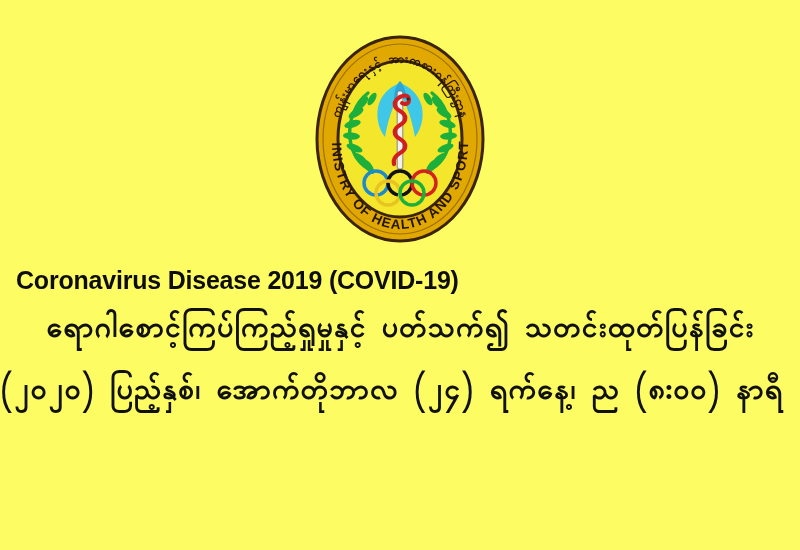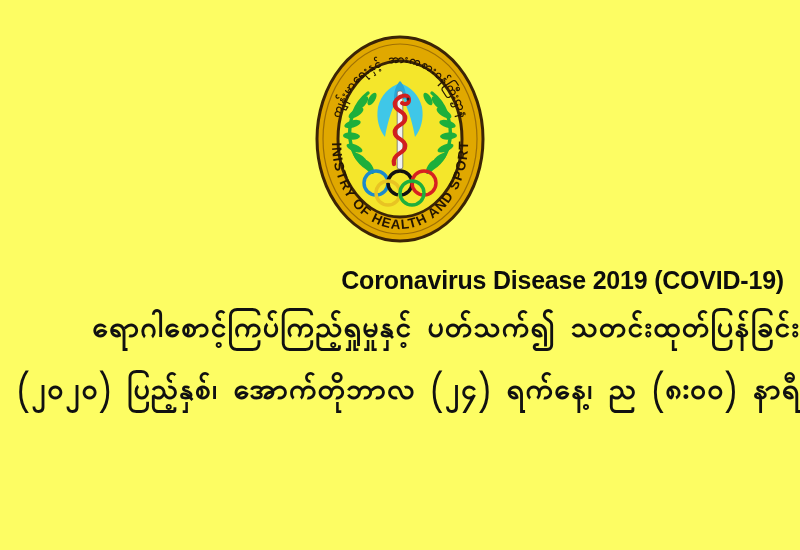--- a/index.html
+++ b/index.html
@@ -28,21 +28,21 @@
     margin-top: 33px;
     width: 190px;
     height: 212px;
     position: relative;
   }
   #seal-wrap svg { display: block; }
 
   
   #text-block {
     width: 800px;
-    text-align: right;
+    text-align: left;
     margin-top: 22px;
   }
   .title-en {
     font-family: "Liberation Sans Narrow", "Liberation Sans", "DejaVu Sans", sans-serif;
     font-weight: bold;
     font-size: 26px;
     letter-spacing: -0.2px;
     color: #0d0d0d;
     line-height: 1.05;
     transform: scaleX(0.96);
@@ -51,20 +51,21 @@
   .mm-line {
     font-family: "Padauk", "Myanmar Text", "Noto Sans Myanmar", "DejaVu Sans", sans-serif;
     font-weight: bold;
     color: #111111;
     white-space: nowrap;
     line-height: 1.25;
   }
   .mm-1 {
     font-size: 30px;
     margin-top: 17px;
+    padding-left: 46px;
   }
   .mm-2 {
     font-size: 30px;
     margin-top: 24px;
   }
 </style>
 </head>
 <body>
 
 <div id="page">

